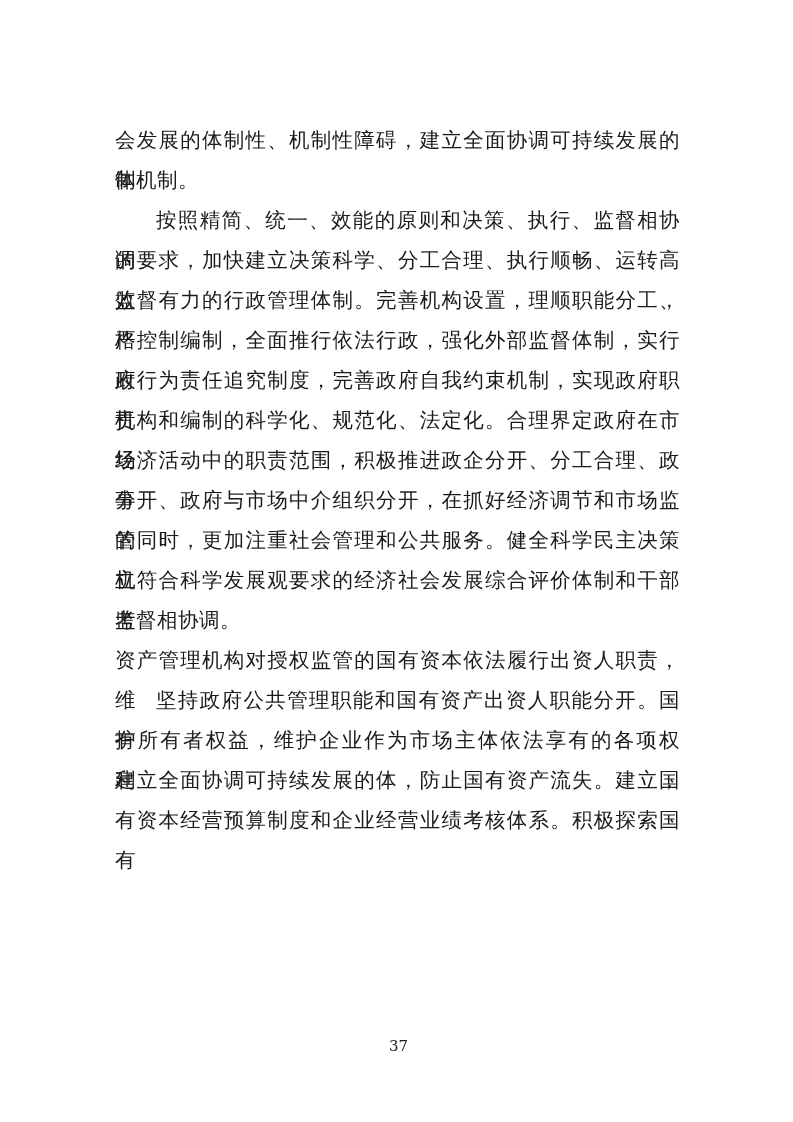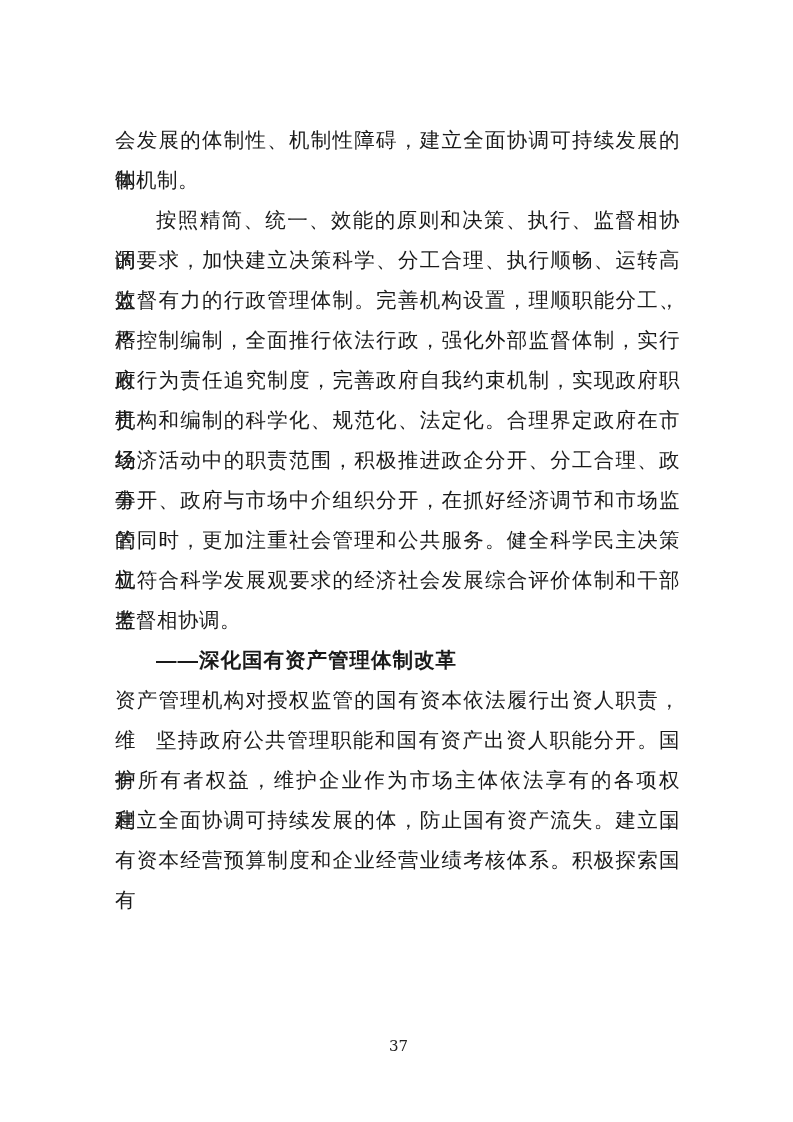--- a/index.html
+++ b/index.html
@@ -73,21 +73,20 @@
     <div class="line justify">监督有力的行政管理体制。完善机构设置，理顺职能分工，严</div>
     <div class="line justify">格控制编制，全面推行依法行政，强化外部监督体制，实行政</div>
     <div class="line justify">府行为责任追究制度，完善政府自我约束机制，实现政府职责、</div>
     <div class="line justify">机构和编制的科学化、规范化、法定化。合理界定政府在市场</div>
     <div class="line justify">经济活动中的职责范围，积极推进政企分开、分工合理、政事</div>
     <div class="line justify">分开、政府与市场中介组织分开，在抓好经济调节和市场监管</div>
     <div class="line justify">的同时，更加注重社会管理和公共服务。健全科学民主决策机</div>
     <div class="line justify">立符合科学发展观要求的经济社会发展综合评价体制和干部考</div>
     <div class="line">监督相协调。</div>
 
-    <div class="line indent heading">——深化国有资产管理体制改革</div>
 
     <div class="line justify">资产管理机构对授权监管的国有资本依法履行出资人职责，维</div>
     <div class="line indent justify">坚持政府公共管理职能和国有资产出资人职能分开。国有</div>
     <div class="line justify">护所有者权益，维护企业作为市场主体依法享有的各项权利，</div>
     <div class="line justify">建立全面协调可持续发展的体，防止国有资产流失。建立国</div>
     <div class="line justify">有资本经营预算制度和企业经营业绩考核体系。积极探索国有</div>
 
   </div>
 
   <div class="page-number">37</div>

